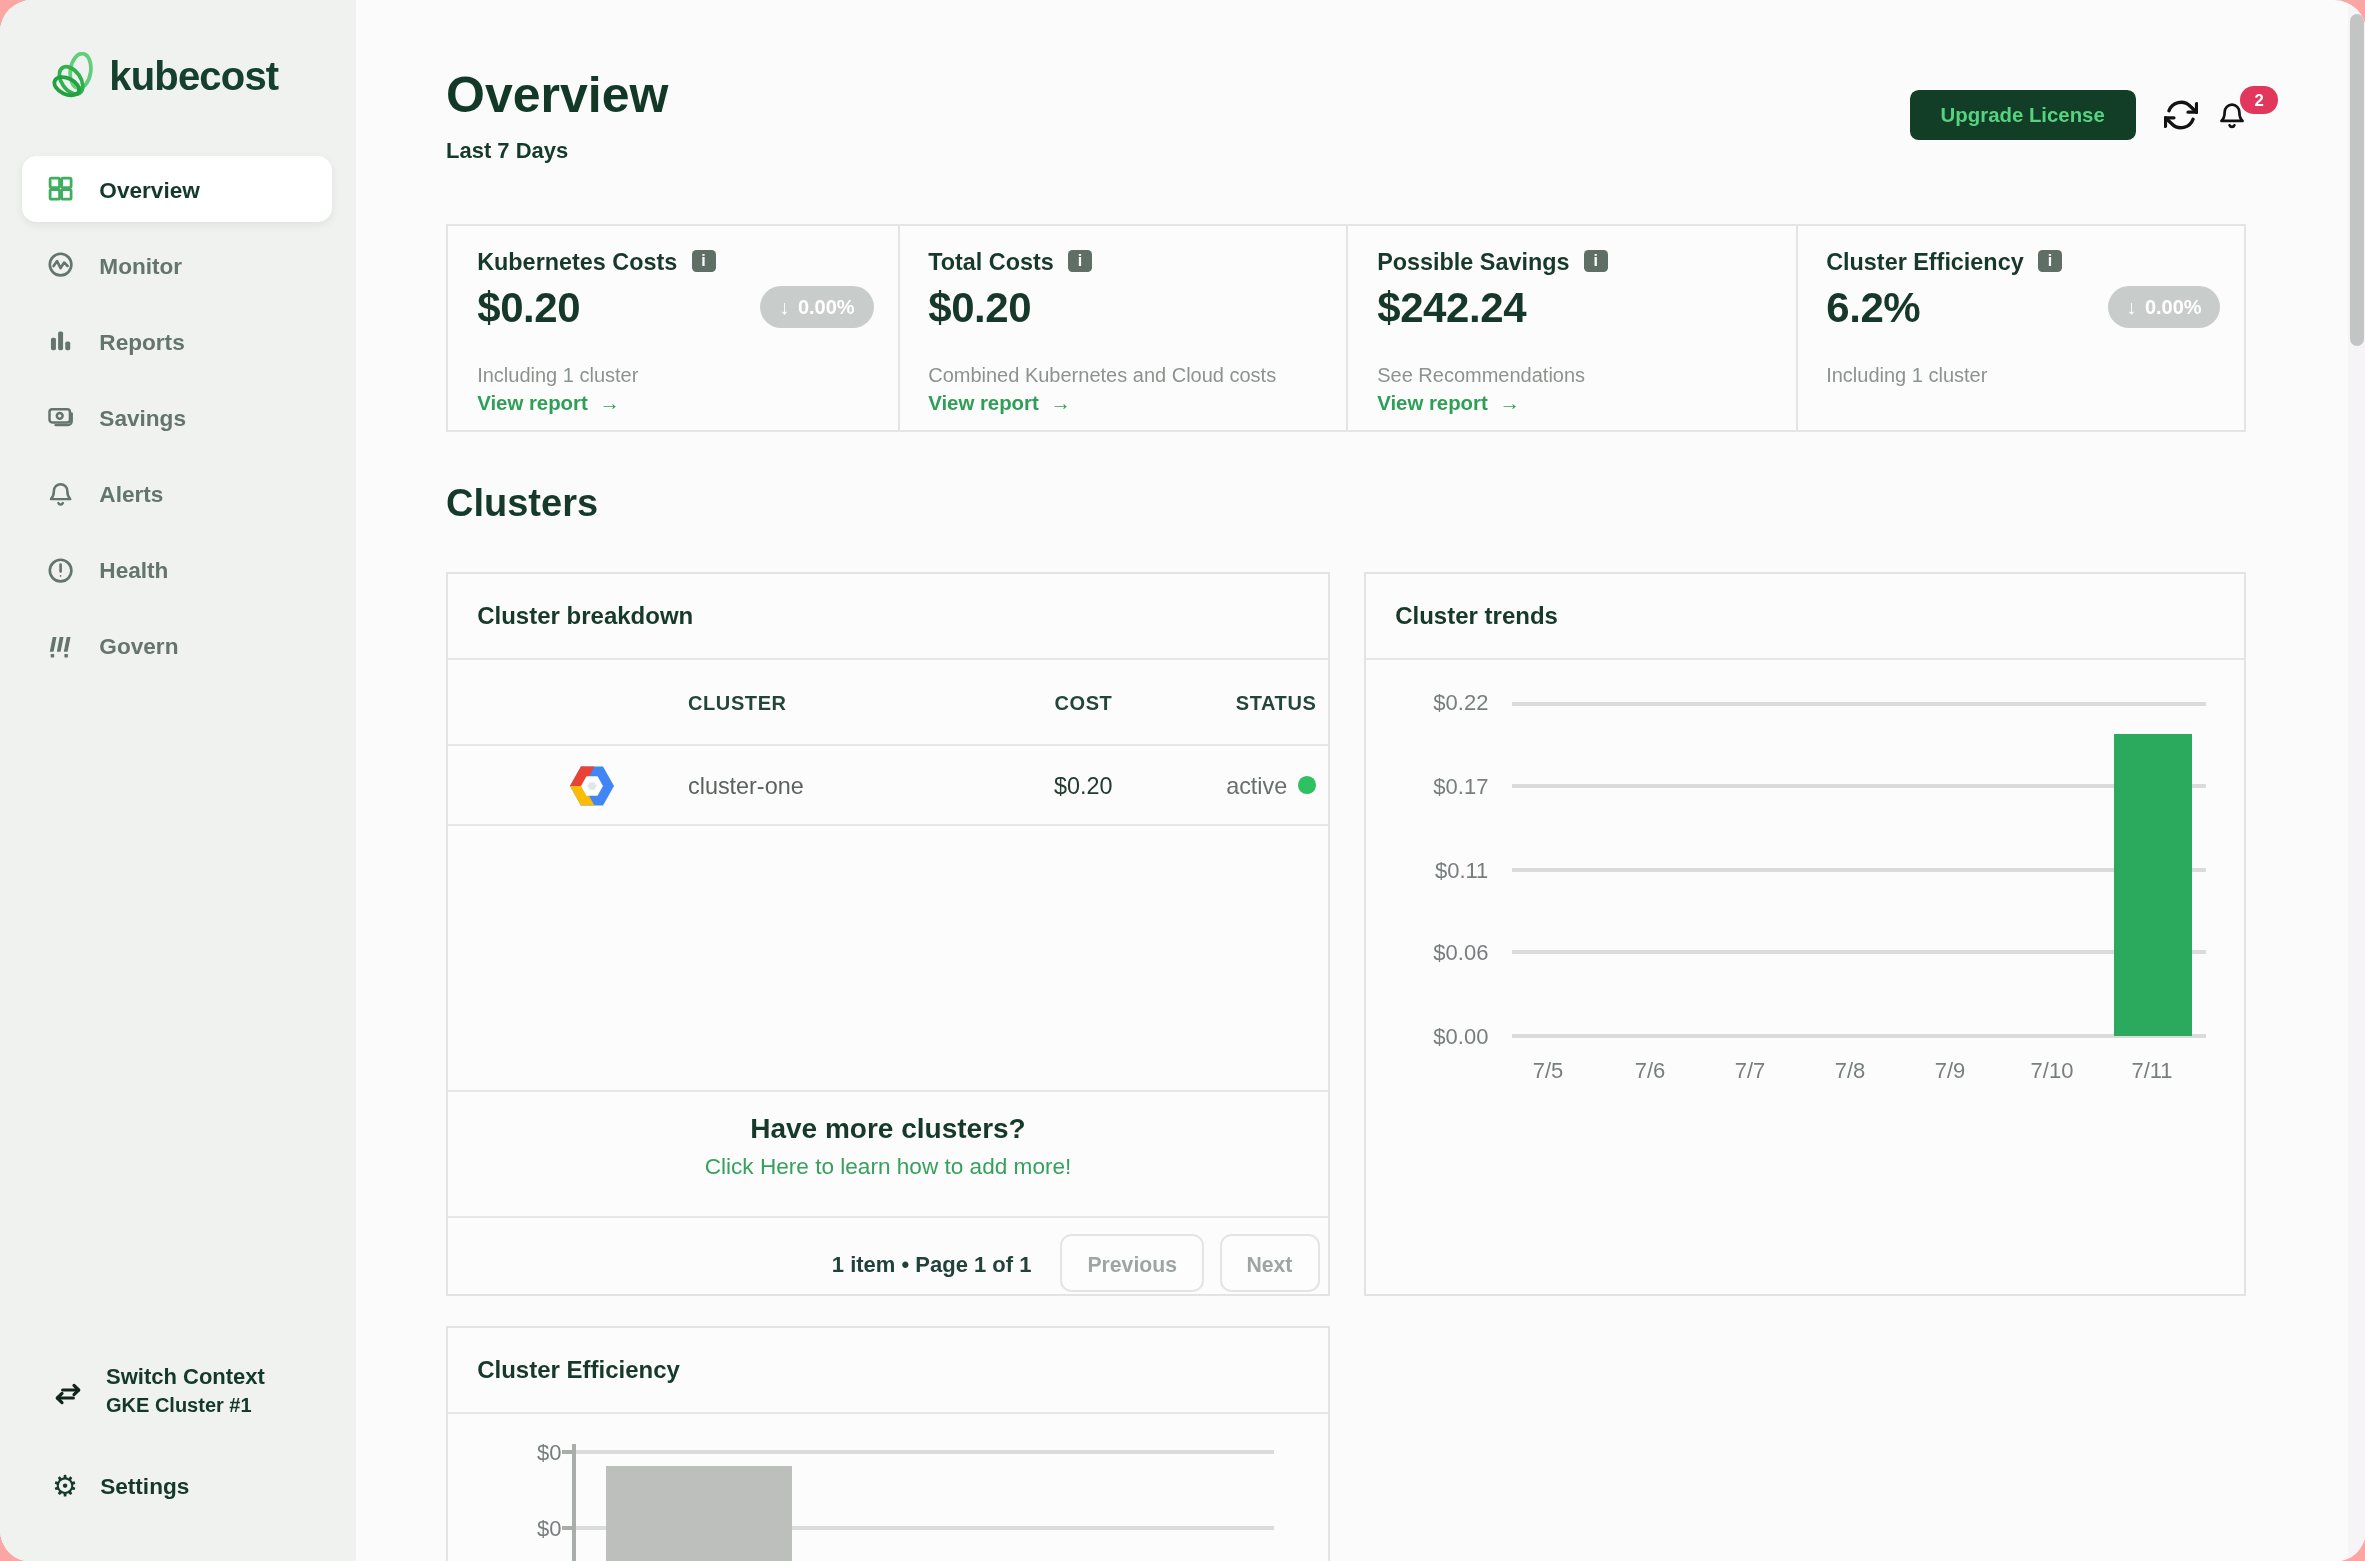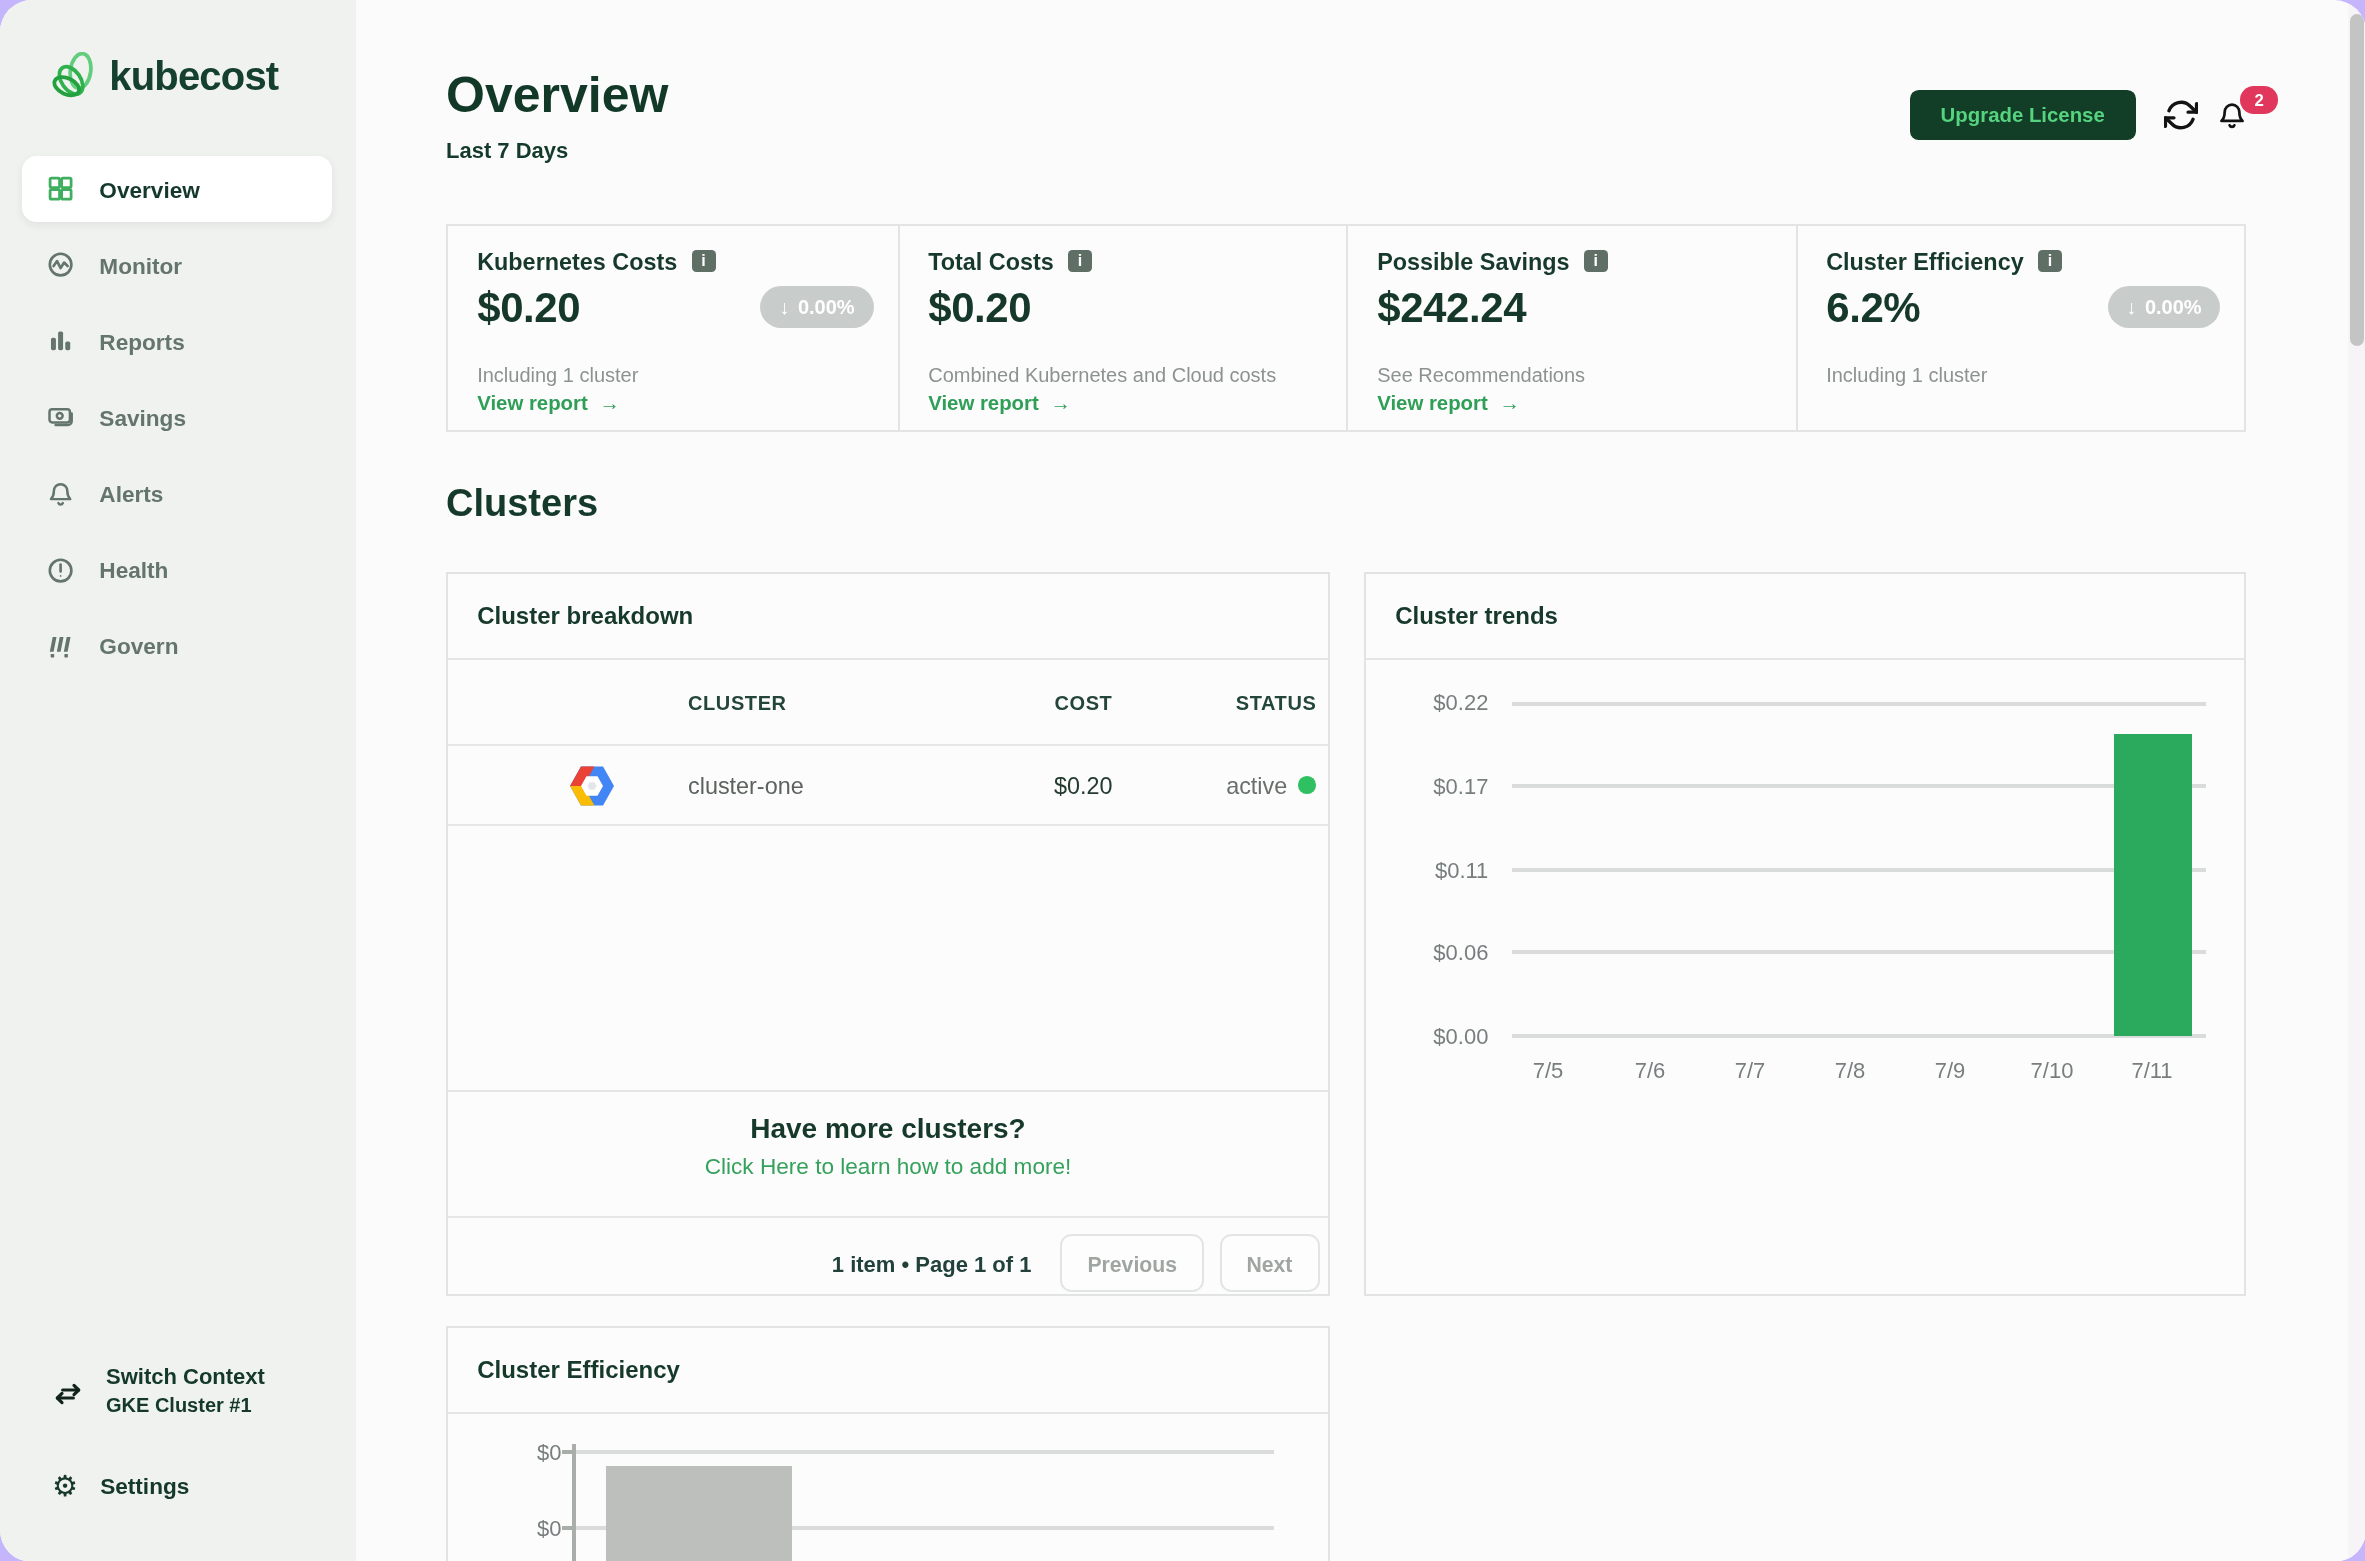--- a/index.html
+++ b/index.html
@@ -1,16 +1,16 @@
 <!DOCTYPE html>
 <html style="font-size:11.7px"><head>
 <meta charset="utf-8">
 <style>
   html,body{margin:0;padding:0;background:#000;}
-  .stage{width:2366px;height:1562px;overflow:hidden;background:#c4b5fd;}
+  .stage{width:2366px;height:1562px;overflow:hidden;background:#fca5a5;}
   .scale{transform:scale(2);transform-origin:0 0;}
   .app{position:relative;width:1183px;height:781px;background:#FBFBFB;border-radius:16px;overflow:hidden;
        font-family:"Liberation Sans",sans-serif;-webkit-font-smoothing:antialiased;}
 
   
   .sidebar{position:absolute;top:0;left:0;bottom:0;width:178px;background:#F0F2F0;}
   .logo{position:absolute;top:26px;left:26px;display:flex;align-items:center;gap:6.6px;}
   .logo-word{font-size:20px;font-weight:700;color:#14402D;letter-spacing:-0.4px;}
   .nav{position:absolute;top:78px;left:11px;right:11.7px;}
   .nav-item{position:relative;height:33px;display:flex;align-items:center;gap:11.7px;padding-left:12.4px;

